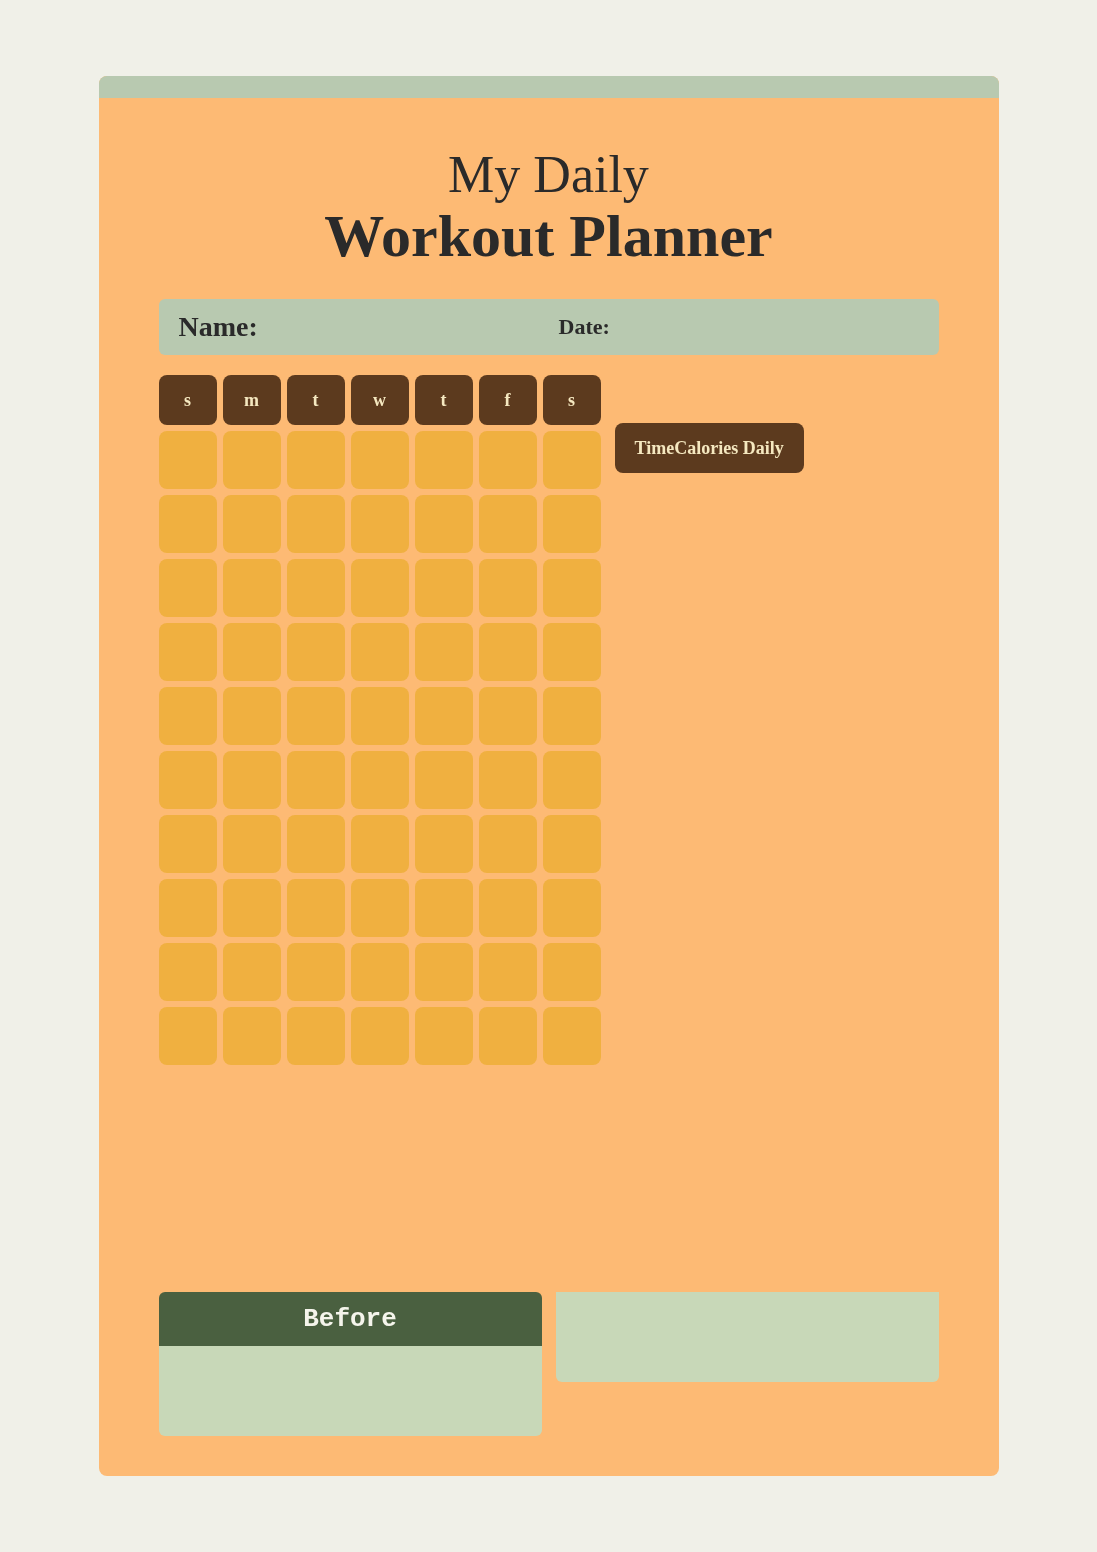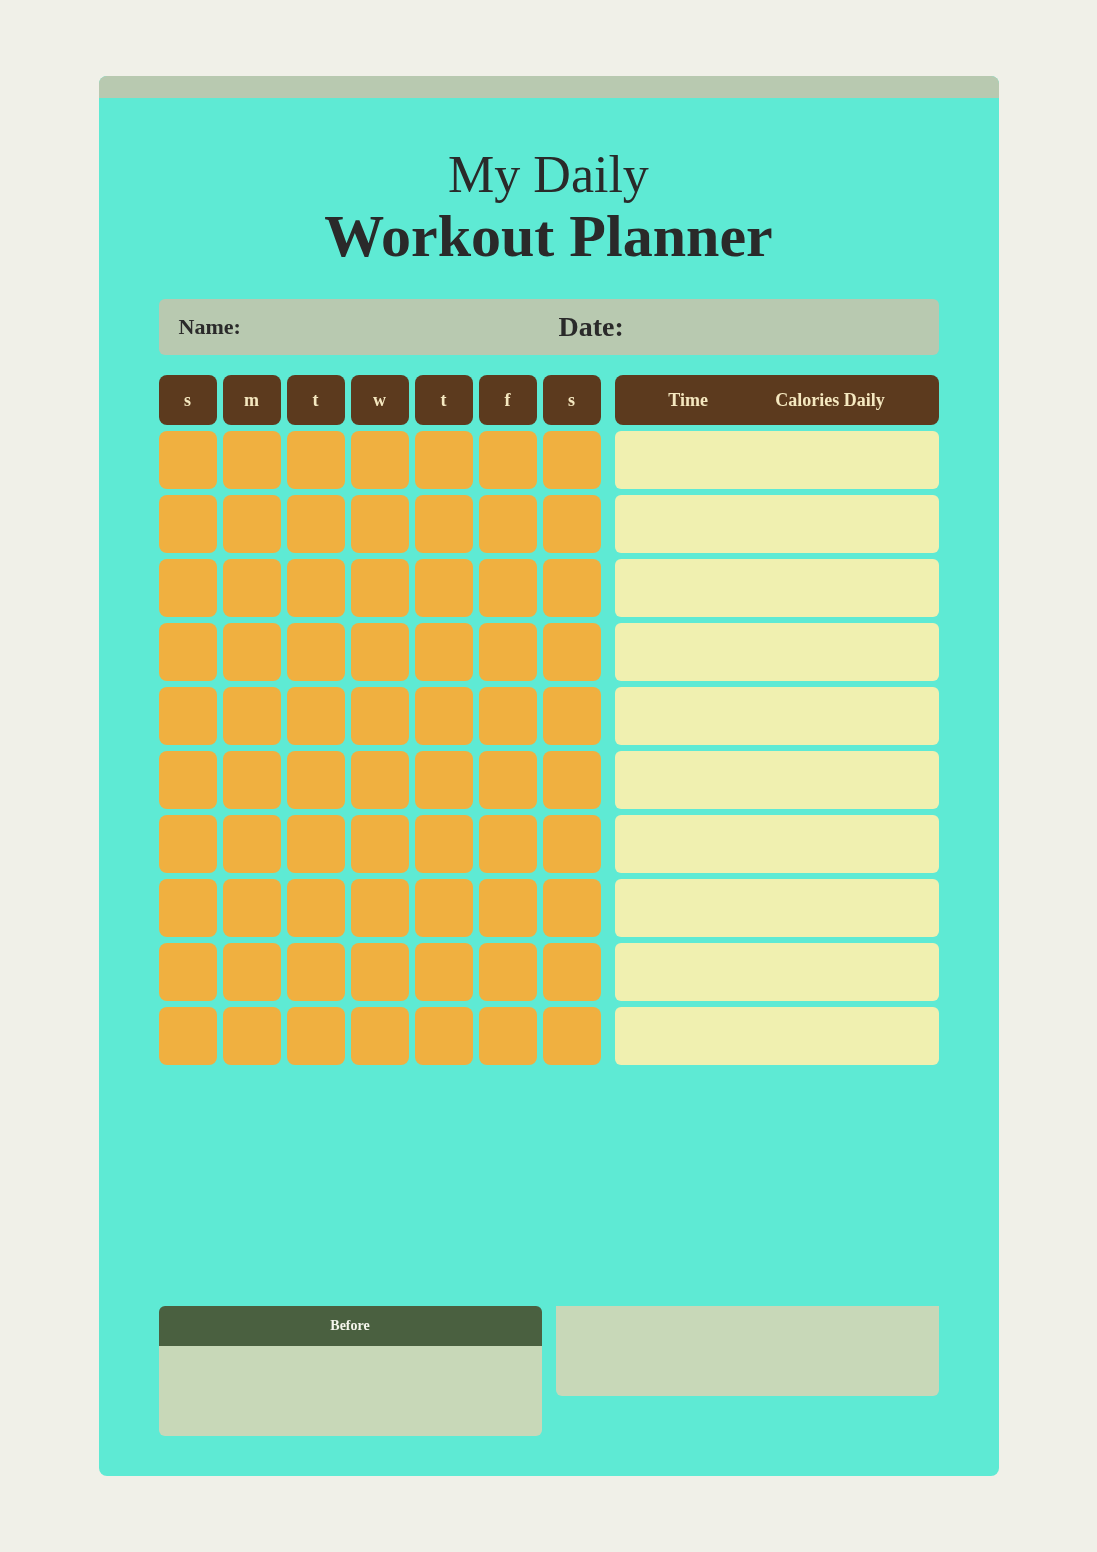--- a/index.html
+++ b/index.html
@@ -10,21 +10,21 @@
       background-color: #f0f0e8;
       display: flex;
       justify-content: center;
       align-items: center;
       font-family: Georgia, serif;
     }
 
     .page {
       width: 900px;
       height: 1400px;
-      background-color: #5eead4;
+      background-color: #fdba74;
       border-radius: 8px;
       display: flex;
       flex-direction: column;
       align-items: center;
       padding: 40px 60px 40px 60px;
       position: relative;
     }
 
     
     .top-bar {
@@ -70,28 +70,28 @@
     .name-date-row {
       background-color: #b8c9b0;
       border-radius: 6px;
       display: flex;
       align-items: center;
       padding: 12px 20px;
       margin-bottom: 20px;
     }
 
     .name-label {
+      font-size: 28px;
+      font-weight: bold;
+      color: #2a2a2a;
+      flex: 1;
+    }
+
+    .date-label {
       font-size: 22px;
-      font-weight: bold;
-      color: #2a2a2a;
-      flex: 1;
-    }
-
-    .date-label {
-      font-size: 28px;
       font-weight: bold;
       color: #2a2a2a;
       flex: 1;
       padding-left: 20px;
     }
 
     
     .tracker-section {
       display: flex;
       gap: 14px;
@@ -134,22 +134,23 @@
       width: 58px;
       height: 58px;
       background-color: #f0b040;
       border-radius: 8px;
     }
 
     
     .time-calories-container {
       flex: 1;
       display: flex;
-      flex-direction: column;
+      flex-direction: row;
       gap: 6px;
+      margin-top: 48px;
     }
 
     .time-calories-header {
       height: 50px;
       background-color: #5c3a1e;
       border-radius: 8px;
       display: flex;
       align-items: center;
       justify-content: space-around;
       padding: 0 20px;
@@ -178,25 +179,26 @@
     .before-container, .after-container {
       flex: 1;
       display: flex;
       flex-direction: column;
       gap: 0;
     }
 
     .before-label, .after-label {
       background-color: #4a6040;
       color: #f5f5ec;
-      font-size: 14px;
+      font-size: 26px;
       font-weight: bold;
       text-align: center;
       padding: 12px 0;
       border-radius: 6px 6px 0 0;
+      font-family: Liberation Mono, monospace;
     }
 
     .before-content, .after-content {
       background-color: #c8d8b8;
       height: 90px;
       border-radius: 0 0 6px 6px;
     }
   </style>
 </head>
 <body>

